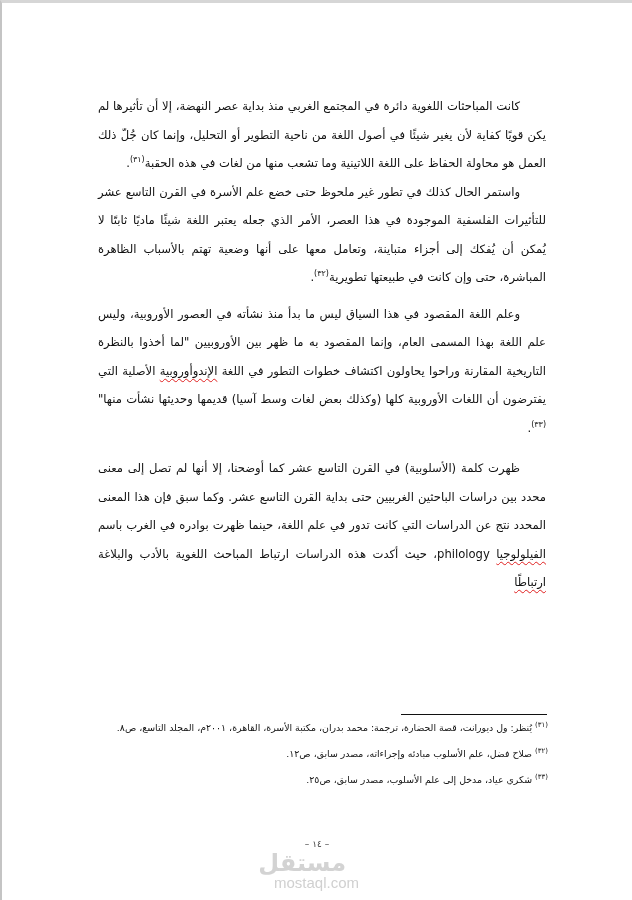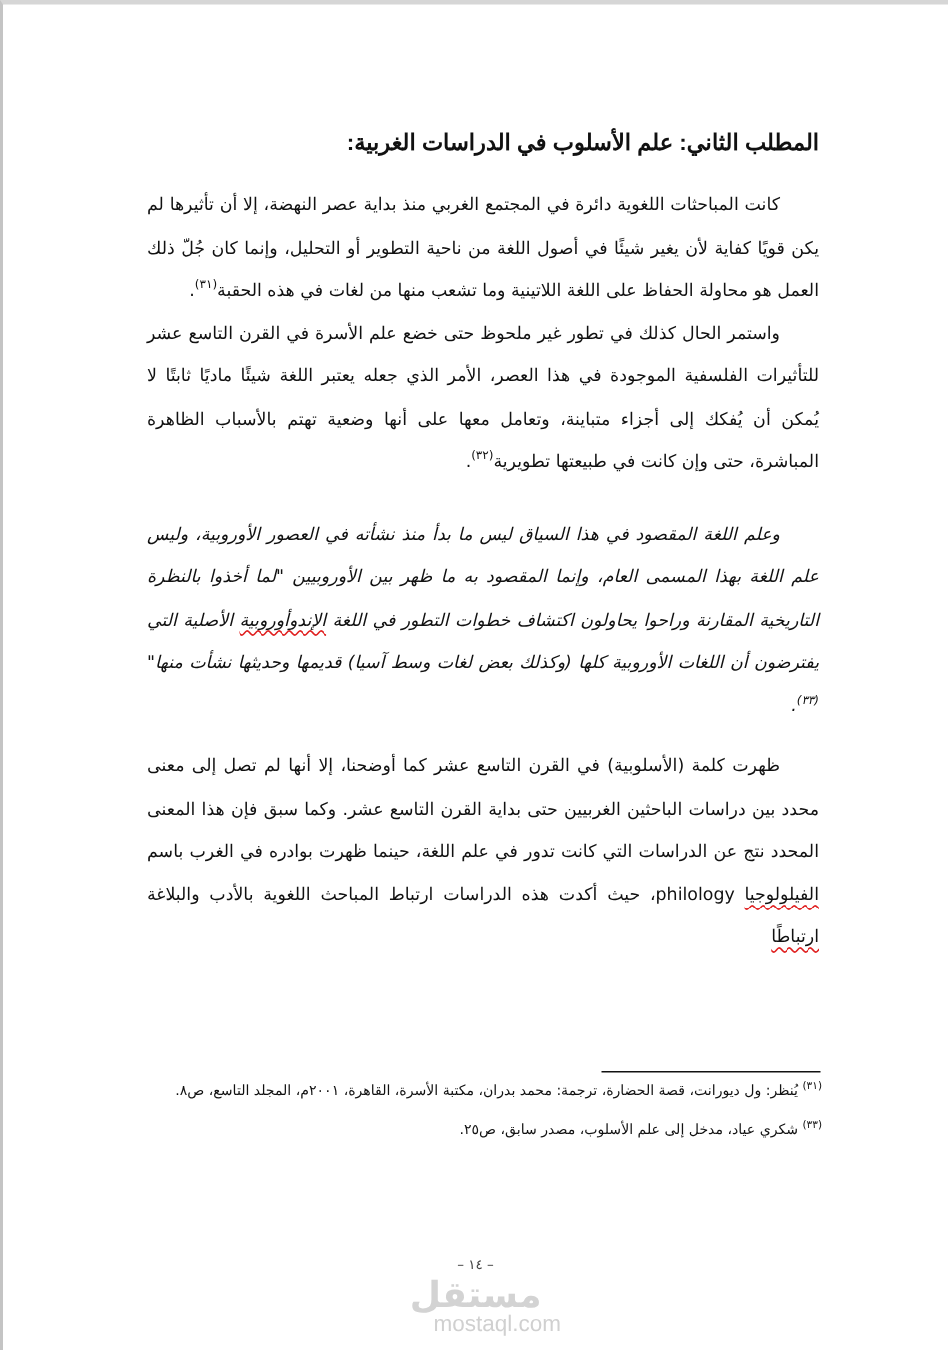--- a/index.html
+++ b/index.html
@@ -23,67 +23,67 @@
     font-weight:bold; font-size:15px; margin:0 0 0 0; height:30px; line-height:26px;
     text-align:right;
   }
   .para {
     font-size:11.6px; line-height:28.5px; margin:0; text-indent:26px;
     text-align-last:right; letter-spacing:0;
   }
   .p1 { margin-top:12px; }
   .p2 { margin-top:9px; }
   .p3 { margin-top:0; }
-  .p4 { margin-top:20px;font-style:italic; }
+  .p4 { margin-top:8px; }
   .p5 { margin-top:12px; }
   sup { font-size:8px; line-height:0; vertical-align:super; }
   .spell { text-decoration:underline wavy #e02020; text-decoration-thickness:1px; text-underline-offset:3px; }
   .latin { direction:ltr; unicode-bidi:embed;margin-top:33px; }
   .fn-rule {
     position:absolute; left:399px; top:711px; width:146px; height:1px; background:#111;
   }
   .footnotes {
     position:absolute; left:96px; top:715px; width:450px;
     direction:rtl; text-align:justify; font-size:9.4px; color:#111;
   }
   .fn { margin:0 0 7px 0; line-height:19px; text-align-last:right; }
   .fn sup { font-size:7px; }
   .page-num {
     position:absolute; left:280px; top:836px; width:70px; text-align:center;
     font-size:9px; color:#444; direction:rtl; letter-spacing:1px;
   }
   .watermark {
-    position:absolute; left:287px; top:846px; width:72px; height:48px;
+    position:absolute; left:272px; top:846px; width:72px; height:48px;
     text-align:center; color:#cfcfcf;
   }
   .wm-ar { font-size:24px; font-weight:bold; line-height:28px; direction:rtl; color:#d3d3d3; }
   .wm-lat { font-size:15px; line-height:12px; color:#d0d0d0; font-family:"Liberation Sans", sans-serif; }
 </style>
 </head>
 <body>
 
 <div class="frame">
 
   <div class="page">
-    <h1 class="heading">المطلب الثاني: علم الأسلوب في الدراسات الغربية:</h1>
 
 
     <p class="para p2"><span>كانت المباحثات اللغوية دائرة في المجتمع الغربي منذ بداية عصر النهضة، إلا أن تأثيرها لم يكن قويًا كفاية لأن يغير شيئًا في أصول اللغة من ناحية التطوير أو التحليل، وإنما كان جُلّ ذلك العمل هو محاولة الحفاظ على اللغة اللاتينية وما تشعب منها من لغات في هذه الحقبة</span><sup>(٣١)</sup><span>.</span></p>
 
     <p class="para p3"><span>واستمر الحال كذلك في تطور غير ملحوظ حتى خضع علم الأسرة في القرن التاسع عشر للتأثيرات الفلسفية الموجودة في هذا العصر، الأمر الذي جعله يعتبر اللغة شيئًا ماديًا ثابتًا لا يُمكن أن يُفكك إلى أجزاء متباينة، وتعامل معها على أنها وضعية تهتم بالأسباب الظاهرة المباشرة، حتى وإن كانت في طبيعتها تطويرية</span><sup>(٣٢)</sup><span>.</span></p>
 
     <p class="para p4"><span>وعلم اللغة المقصود في هذا السياق ليس ما بدأ منذ نشأته في العصور الأوروبية، وليس علم اللغة بهذا المسمى العام، وإنما المقصود به ما ظهر بين الأوروبيين "لما أخذوا بالنظرة التاريخية المقارنة وراحوا يحاولون اكتشاف خطوات التطور في اللغة </span><span class="spell">الإندوأوروبية</span><span> الأصلية التي يفترضون أن اللغات الأوروبية كلها (وكذلك بعض لغات وسط آسيا) قديمها وحديثها نشأت منها"</span><sup>(٣٣)</sup><span>.</span></p>
 
     <p class="para p5"><span>ظهرت كلمة (الأسلوبية) في القرن التاسع عشر كما أوضحنا، إلا أنها لم تصل إلى معنى محدد بين دراسات الباحثين الغربيين حتى بداية القرن التاسع عشر. وكما سبق فإن هذا المعنى المحدد نتج عن الدراسات التي كانت تدور في علم اللغة، حينما ظهرت بوادره في الغرب باسم </span><span class="spell">الفيلولوجيا</span> <span class="latin">philology</span><span>، حيث أكدت هذه الدراسات ارتباط المباحث اللغوية بالأدب والبلاغة </span><span class="spell">ارتباطًا</span></p>
   </div>
 
   <div class="fn-rule"></div>
 
   <div class="footnotes">
     <p class="fn"><sup>(٣١)</sup><span> يُنظر: ول ديورانت، قصة الحضارة، ترجمة: محمد بدران، مكتبة الأسرة، القاهرة، ٢٠٠١م، المجلد التاسع، ص٨.</span></p>
+    <p class="fn"><sup>(٣٢)</sup><span> صلاح فضل، علم الأسلوب مبادئه وإجراءاته، مصدر سابق، ص١٢.</span></p>
     <p class="fn"><sup>(٣٣)</sup><span> شكري عياد، مدخل إلى علم الأسلوب، مصدر سابق، ص٢٥.</span></p>
   </div>
 
   <div class="page-num">– ١٤ –</div>
 
   <div class="watermark">
     <div class="wm-ar">مستقل</div>
     <div class="wm-lat">mostaql.com</div>
   </div>
 </div>

